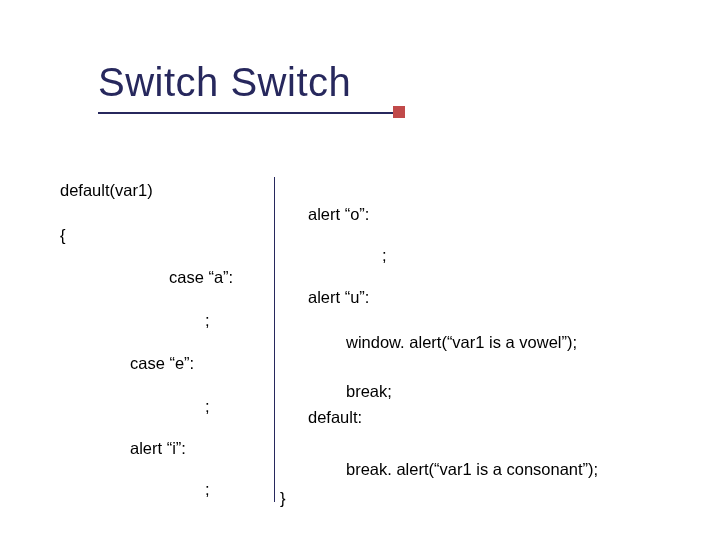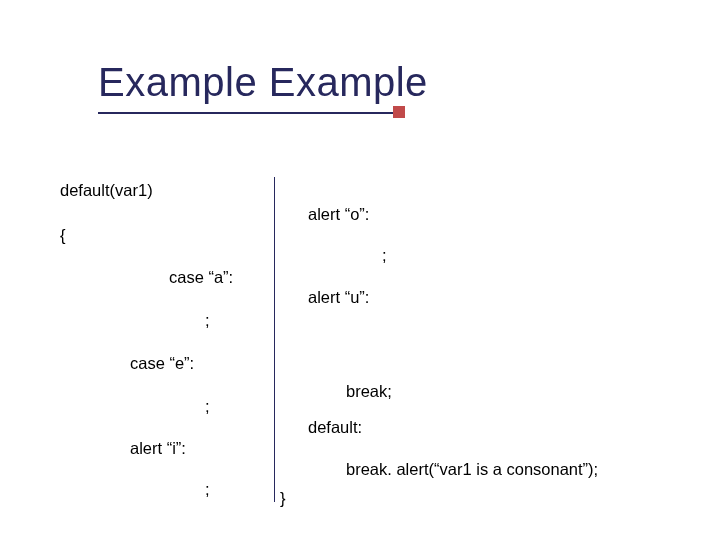--- a/index.html
+++ b/index.html
@@ -58,37 +58,38 @@
     height: 325px;
     background: #27285d;
   }
 </style>
 </head>
 <body>
 
 <div class="slide">
 
   <div class="title-wrap">
-    <span class="title">Example Example</span>
+    <span class="title">Switch Switch</span>
   </div>
   <div class="title-underline"></div>
   <div class="title-square"></div>
 
   <div class="divider"></div>
 
   <div class="code-line" style="left:60px;  top:181px;">default(var1)</div>
   <div class="code-line" style="left:60px;  top:226px;">{</div>
   <div class="code-line" style="left:130px; top:268px;margin-left:39px;">case “a”:</div>
   <div class="code-line" style="left:205px; top:311px;">;</div>
   <div class="code-line" style="left:130px; top:354px;">case “e”:</div>
   <div class="code-line" style="left:205px; top:397px;">;</div>
   <div class="code-line" style="left:130px; top:439px;">alert “i”:</div>
   <div class="code-line" style="left:205px; top:480px;">;</div>
 
   <div class="code-line" style="left:308px; top:205px;">alert “o”:</div>
   <div class="code-line" style="left:382px; top:246px;">;</div>
   <div class="code-line" style="left:308px; top:288px;">alert “u”:</div>
+  <div class="code-line" style="left:346px; top:333px;">window. alert(“var1 is a vowel”);</div>
   <div class="code-line" style="left:346px; top:382px;">break;</div>
-  <div class="code-line" style="left:308px; top:418px;">default:</div>
+  <div class="code-line" style="left:308px; top:408px;">default:</div>
   <div class="code-line" style="left:346px; top:460px;">break. alert(“var1 is a consonant”);</div>
   <div class="code-line" style="left:280px; top:489px;">}</div>
 
 </div>
 
 </body></html>

